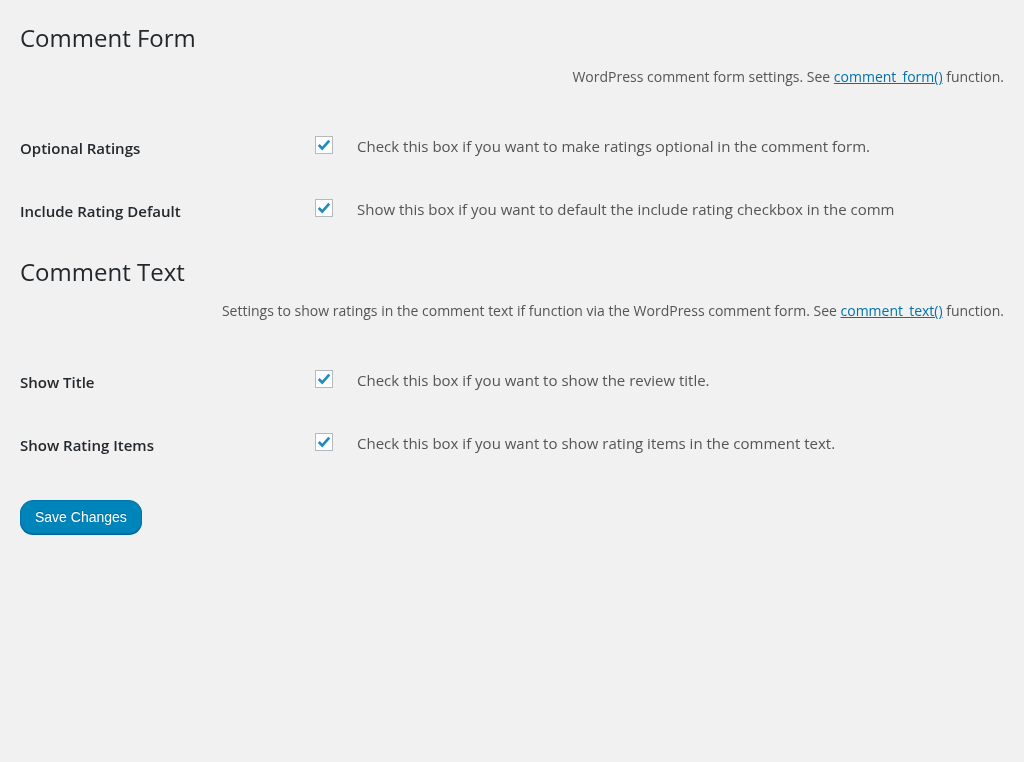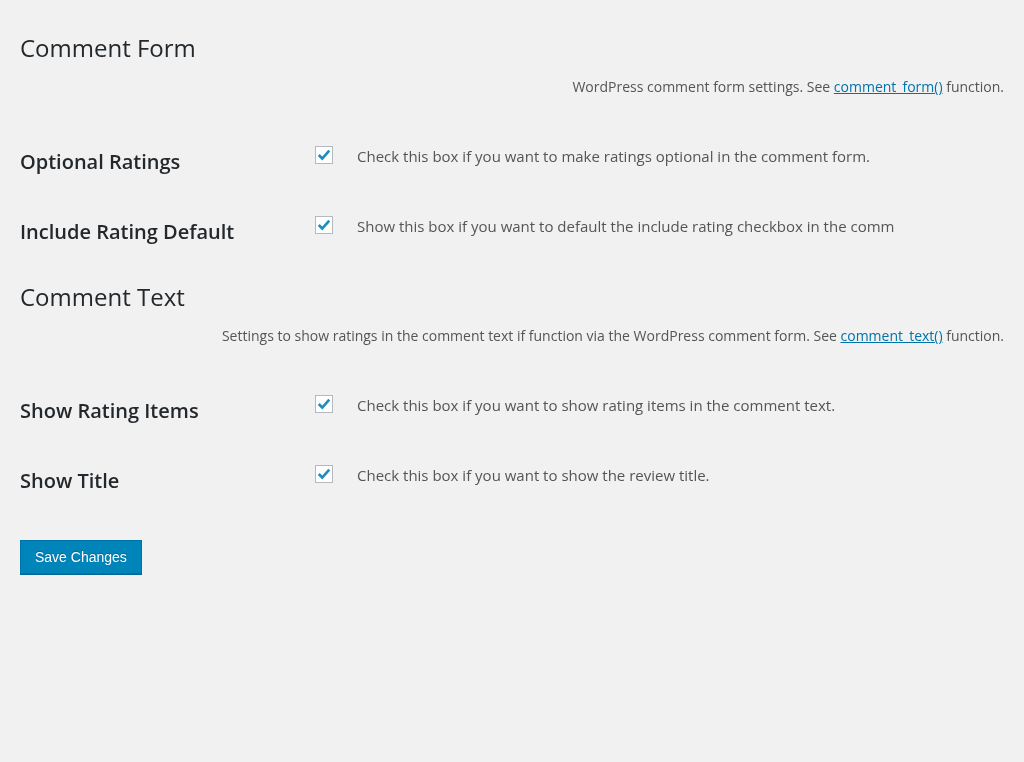--- a/index.html
+++ b/index.html
@@ -16,21 +16,21 @@
       padding: 20px;
       width: 1024px;
       height: 762px;
       overflow: hidden;
     }
     h2 {
       font-size: 24px;
       font-weight: 400;
       color: #23282d;
       margin-bottom: 10px;
-      margin-top: 10px;
+      margin-top: 0;
     }
     .section-heading {
       margin-top: 12px;
     }
     .section-desc {
       font-size: 14px;
       color: #555;
       margin-bottom: 30px;
       text-align: right;
     }
@@ -41,21 +41,21 @@
     .form-table {
       width: 100%;
       border-collapse: collapse;
     }
     .form-table tr {
       vertical-align: top;
     }
     .form-table th {
       text-align: left;
       font-weight: 600;
-      font-size: 20px;
+      font-size: 15px;
       color: #23282d;
       width: 295px;
       padding: 20px 10px 20px 0;
       vertical-align: top;
     }
     .form-table td {
       padding: 18px 10px 18px 0;
       vertical-align: top;
       font-size: 14px;
     }
@@ -93,21 +93,21 @@
     }
     .submit-wrapper {
       margin-top: 24px;
     }
     .button-primary {
       background: #0085ba;
       border: 1px solid #0073aa;
       color: #fff;
       font-size: 14px;
       padding: 8px 14px;
-      border-radius: 0;
+      border-radius: 13px;
       cursor: pointer;
       box-shadow: 0 1px 0 #006799;
       text-shadow: 0 -1px 1px #006799;
     }
   </style>
 </head>
 <body>
 
 <h2>Comment Form</h2>
 <p class="section-desc">
@@ -146,43 +146,43 @@
   </table>
 
 <h2 class="section-heading">Comment Text</h2>
 <p class="section-desc">
   <span>Settings to show ratings in the comment text if function via the WordPress comment form. See </span><a href="#">comment_text()</a><span> function.</span>
 </p>
 
 <table class="form-table">
   <tbody>
   <tr>
+    <th>Show Title</th>
+    <td>
+      <div class="checkbox-wrapper">
+        <span class="checkbox checked">
+          <svg viewBox="0 0 16 16">
+                <polyline points="2,8 6,12 14,3"></polyline>
+              </svg>
+        </span>
+        <span class="checkbox-label">Check this box if you want to show the review title.</span>
+      </div>
+    </td>
+  </tr>
+  <tr>
     <th>Show Rating Items</th>
     <td>
       <div class="checkbox-wrapper">
         <span class="checkbox checked">
           <svg viewBox="0 0 16 16">
                 <polyline points="2,8 6,12 14,3"></polyline>
               </svg>
         </span>
         <span class="checkbox-label">Check this box if you want to show rating items in the comment text.</span>
       </div>
     </td>
   </tr>
-  <tr>
-    <th>Show Title</th>
-    <td>
-      <div class="checkbox-wrapper">
-        <span class="checkbox checked">
-          <svg viewBox="0 0 16 16">
-                <polyline points="2,8 6,12 14,3"></polyline>
-              </svg>
-        </span>
-        <span class="checkbox-label">Check this box if you want to show the review title.</span>
-      </div>
-    </td>
-  </tr>
 </tbody>
   </table>
 
 <div class="submit-wrapper">
   <button class="button-primary">Save Changes</button>
 </div>
 
 </body></html>

